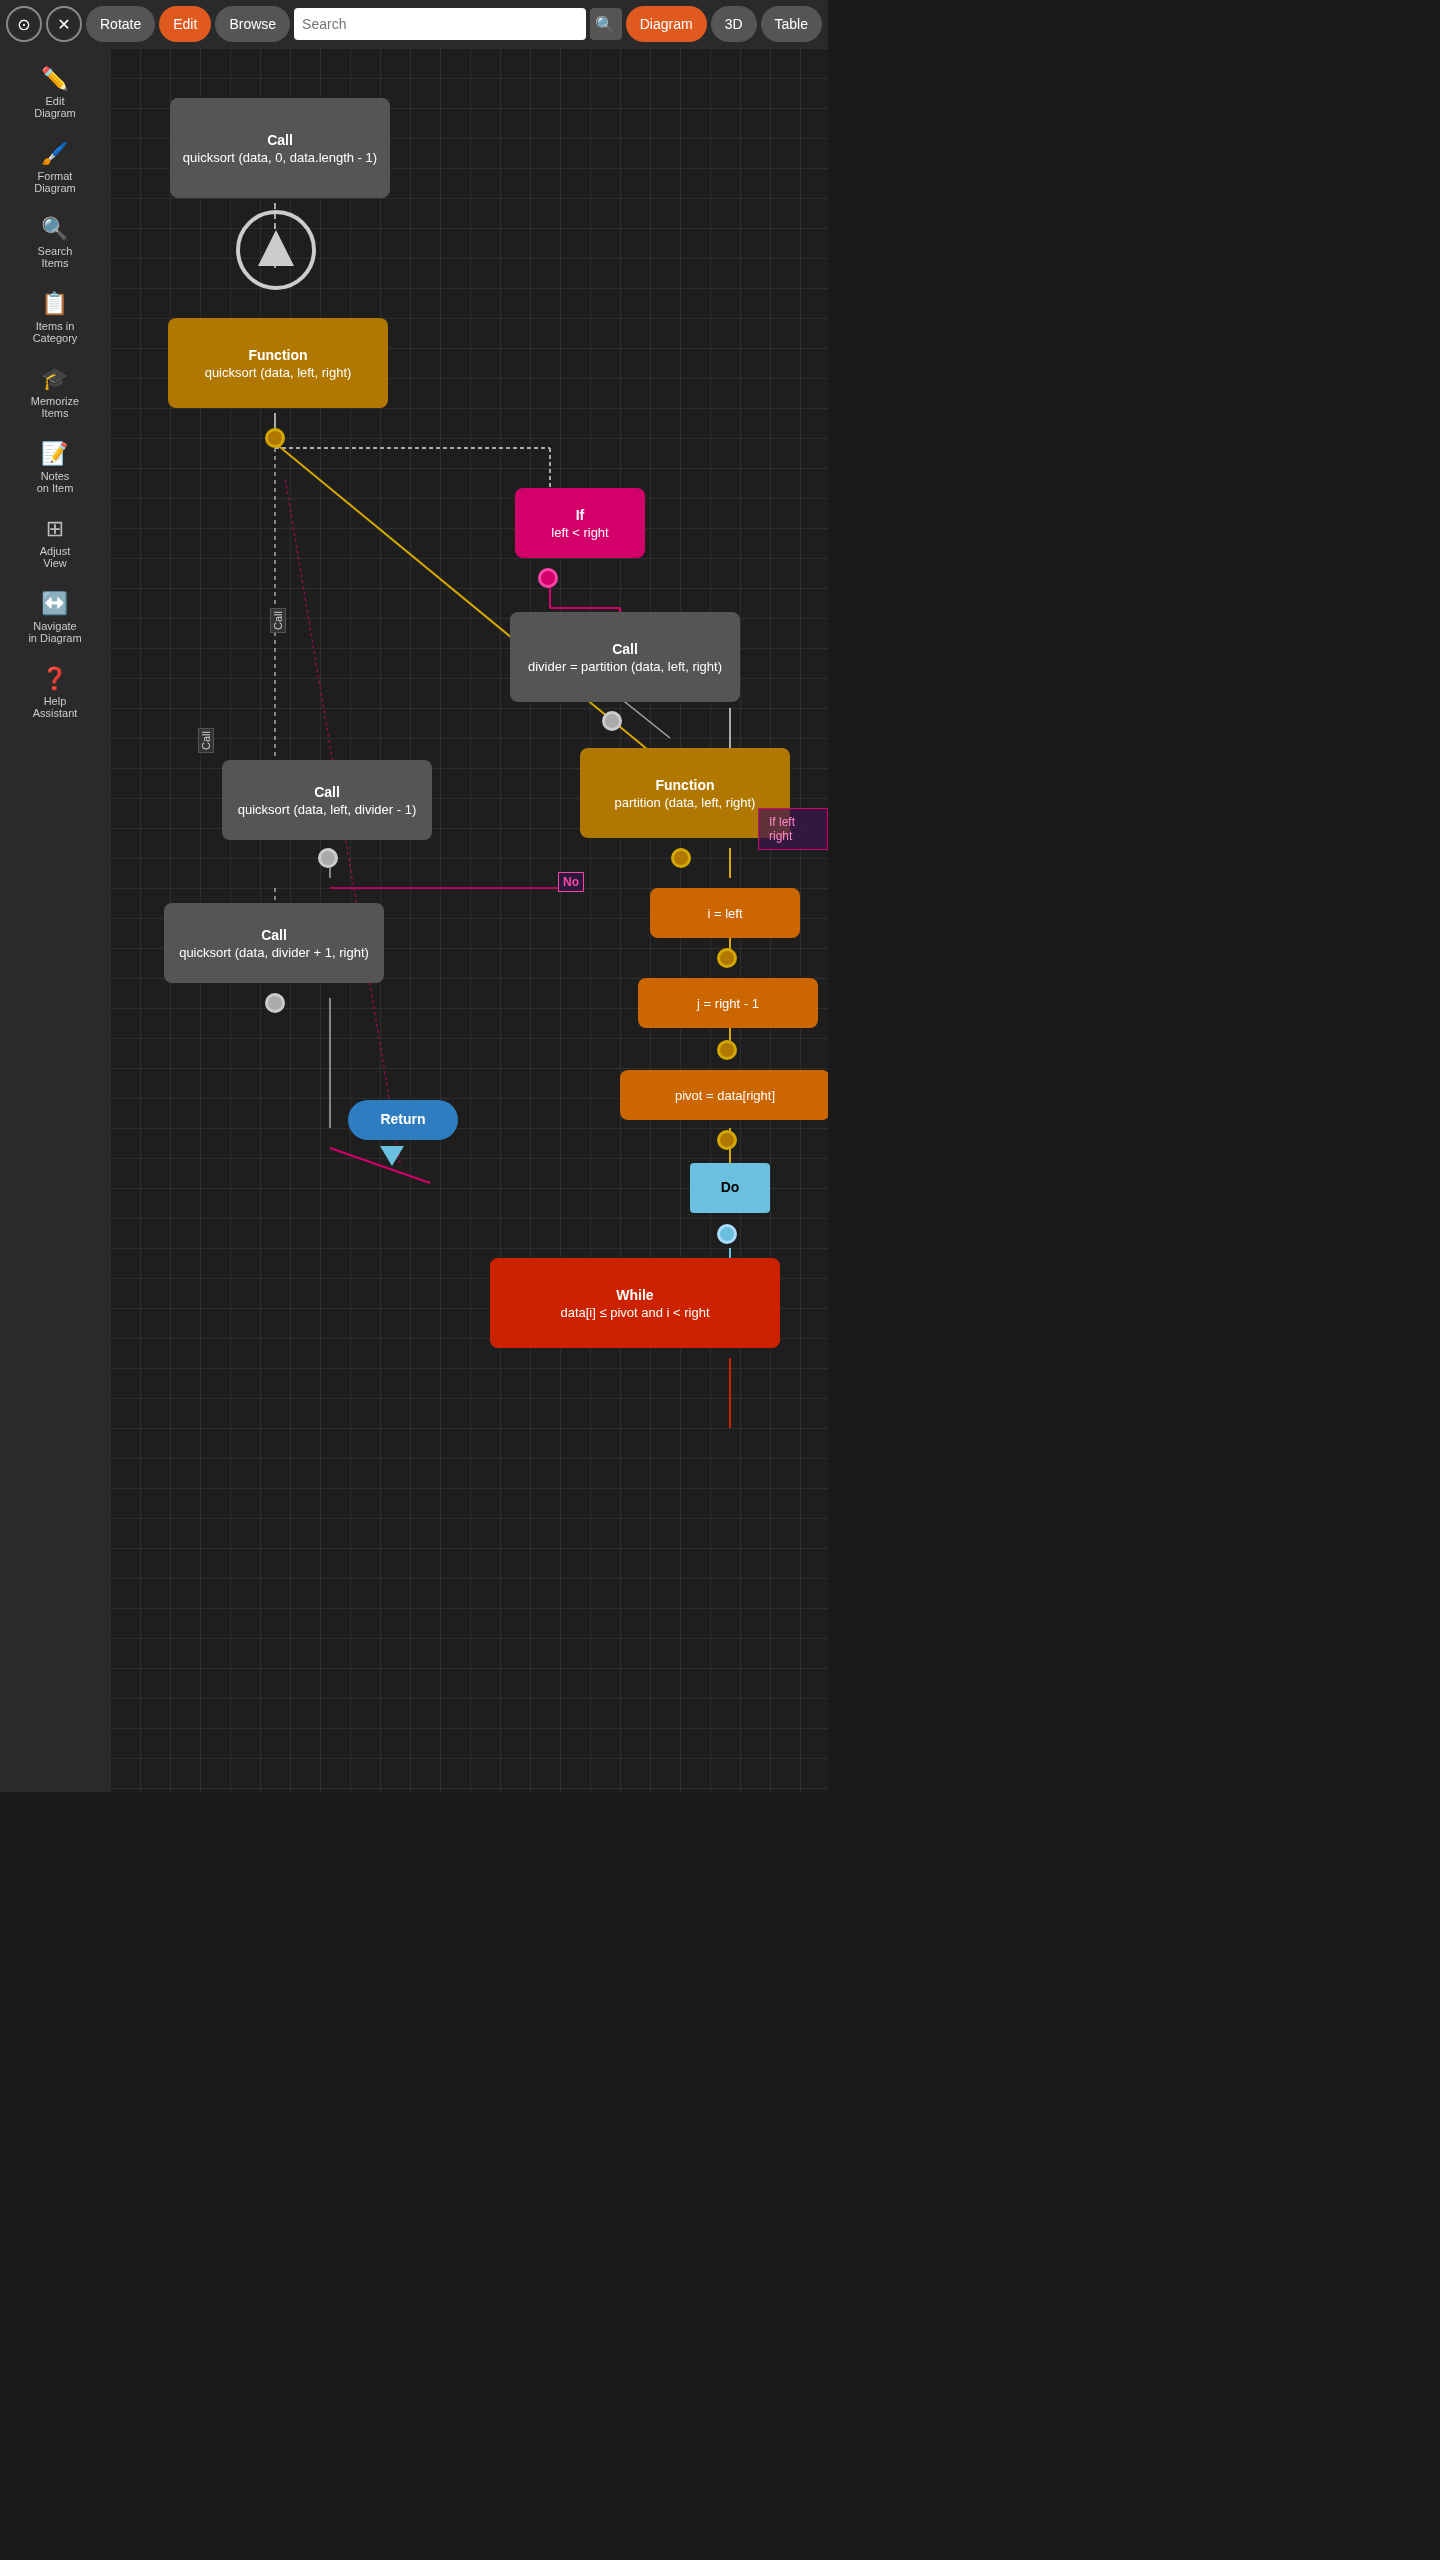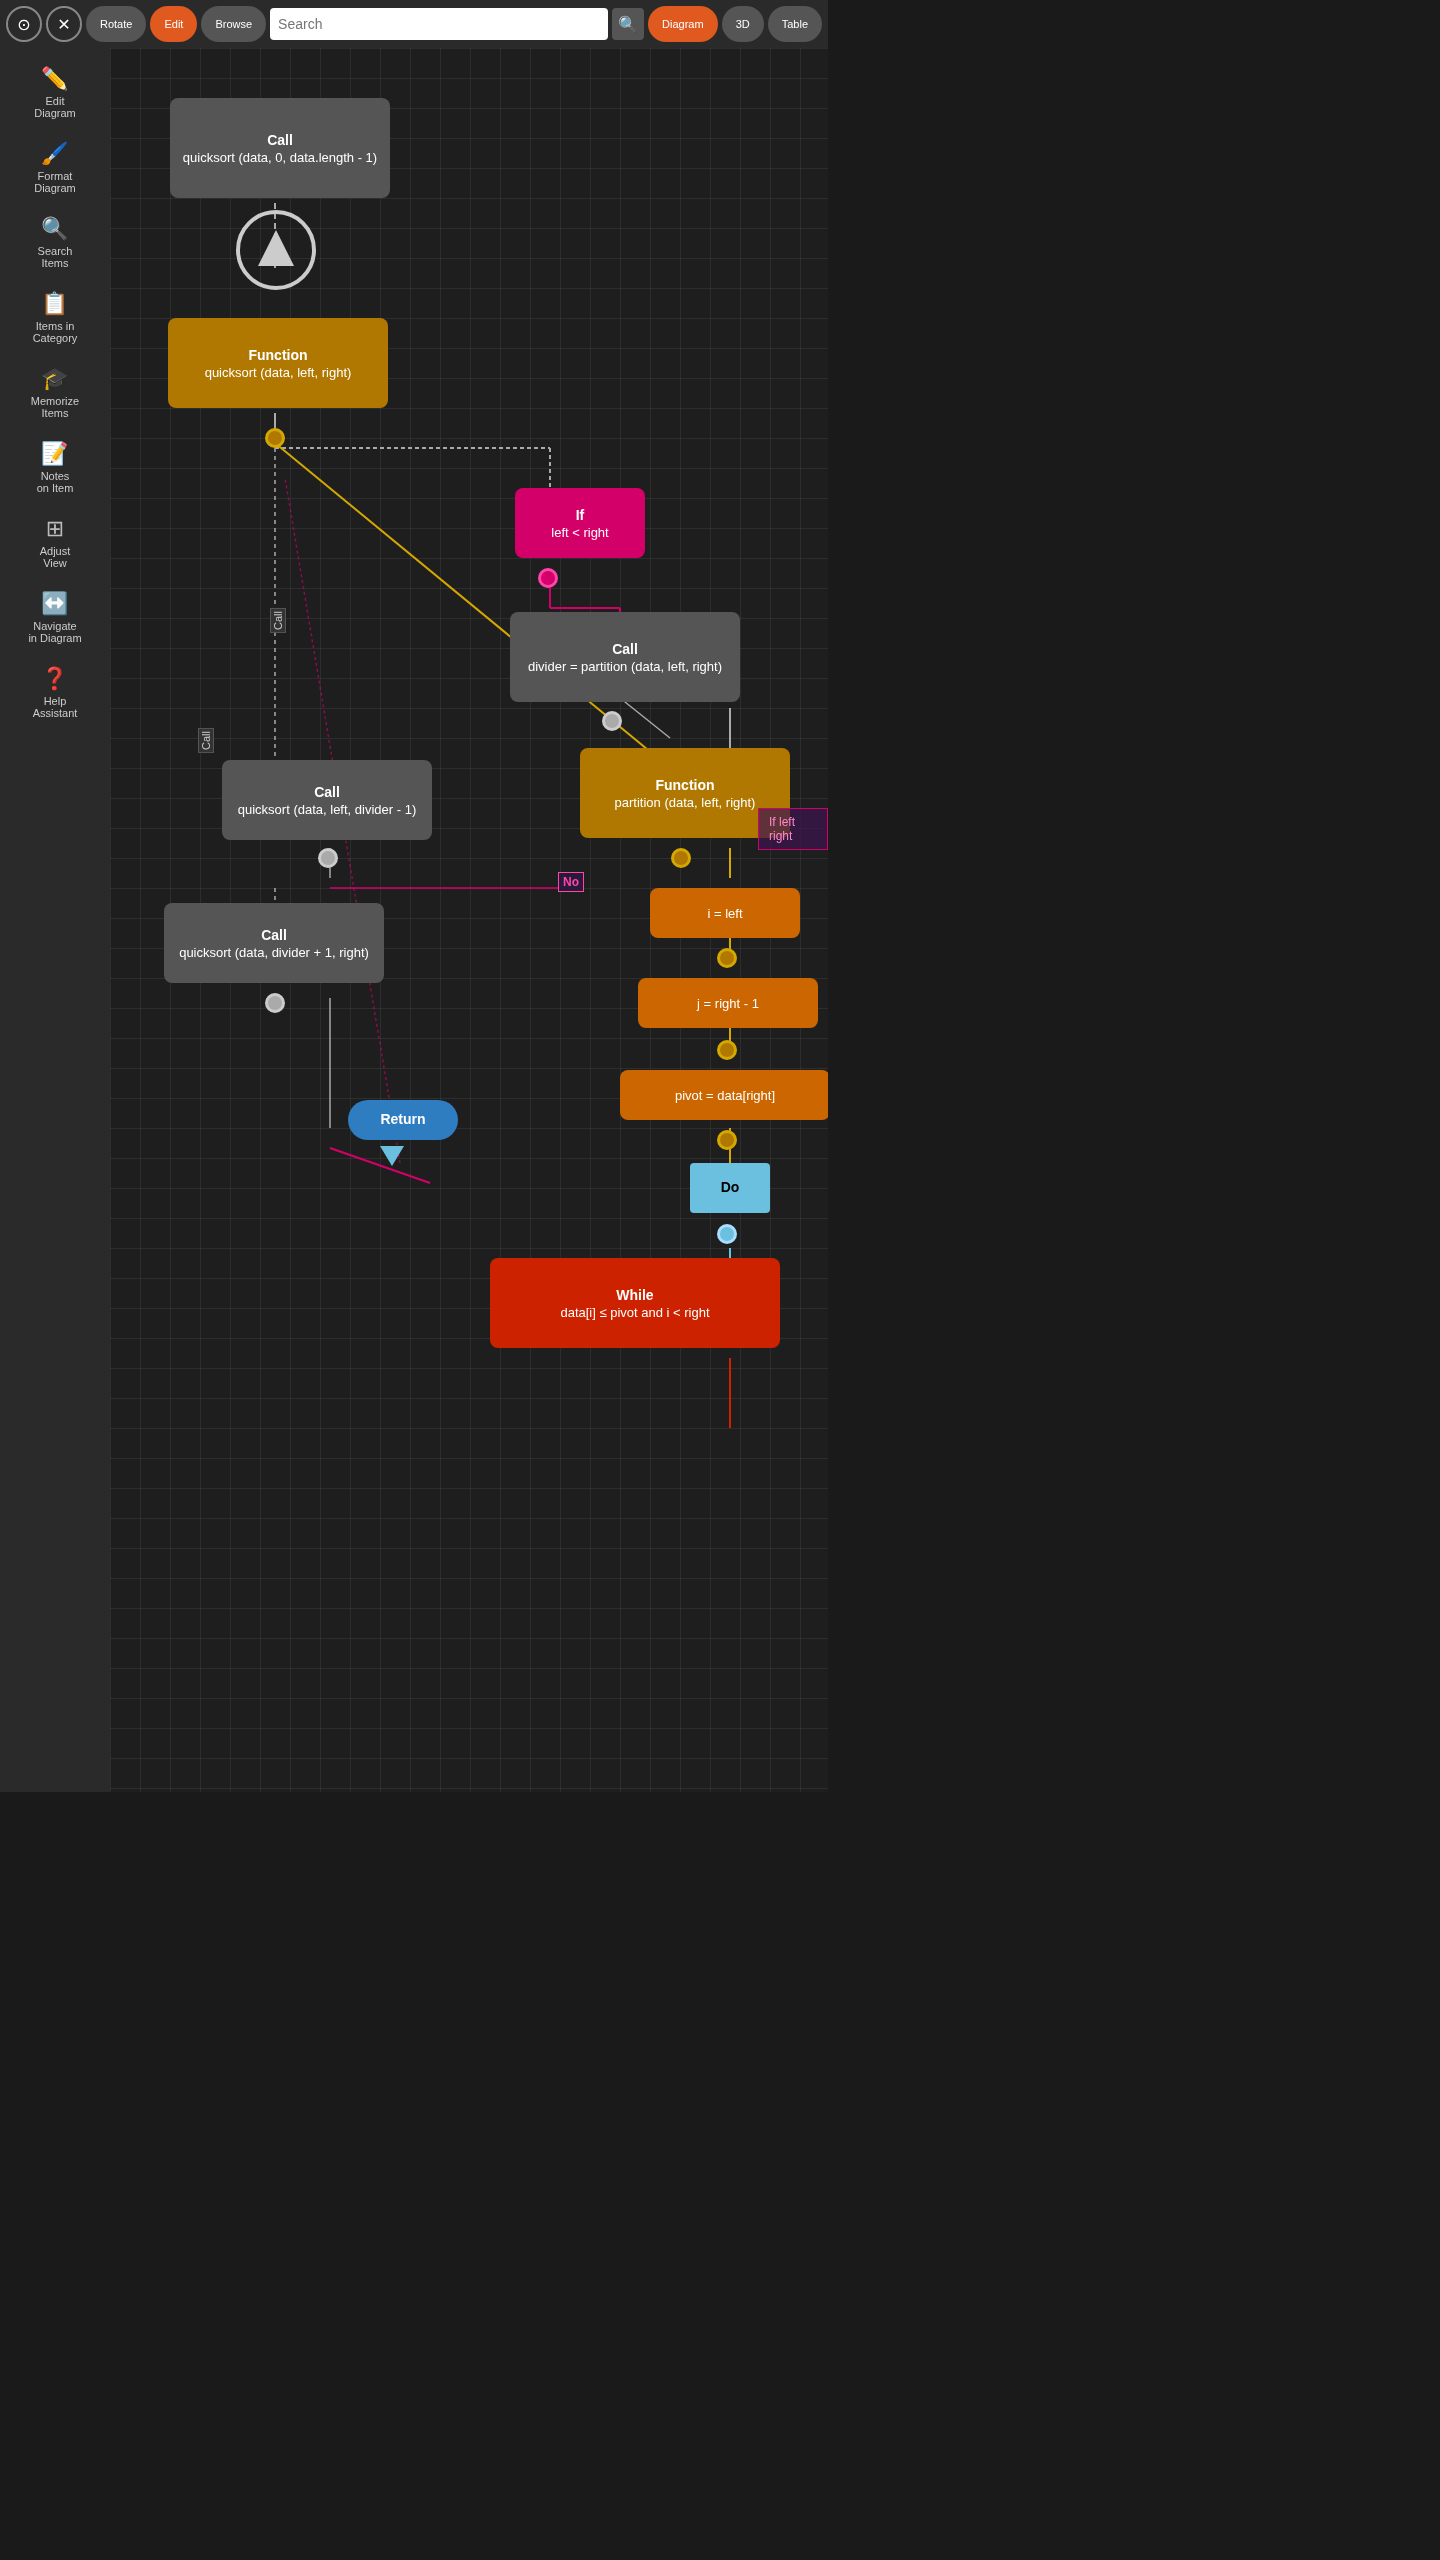--- a/index.html
+++ b/index.html
@@ -25,21 +25,21 @@
       gap: 4px;
       padding: 4px 6px;
       z-index: 100;
     }
     .toolbar-btn {
       height: 36px;
       padding: 0 14px;
       border-radius: 18px;
       border: none;
       cursor: pointer;
-      font-size: 11px;
+      font-size: 14px;
       font-weight: 500;
       display: flex;
       align-items: center;
       justify-content: center;
     }
     .btn-circle {
       width: 36px;
       height: 36px;
       border-radius: 50%;
       border: 2px solid #888;

